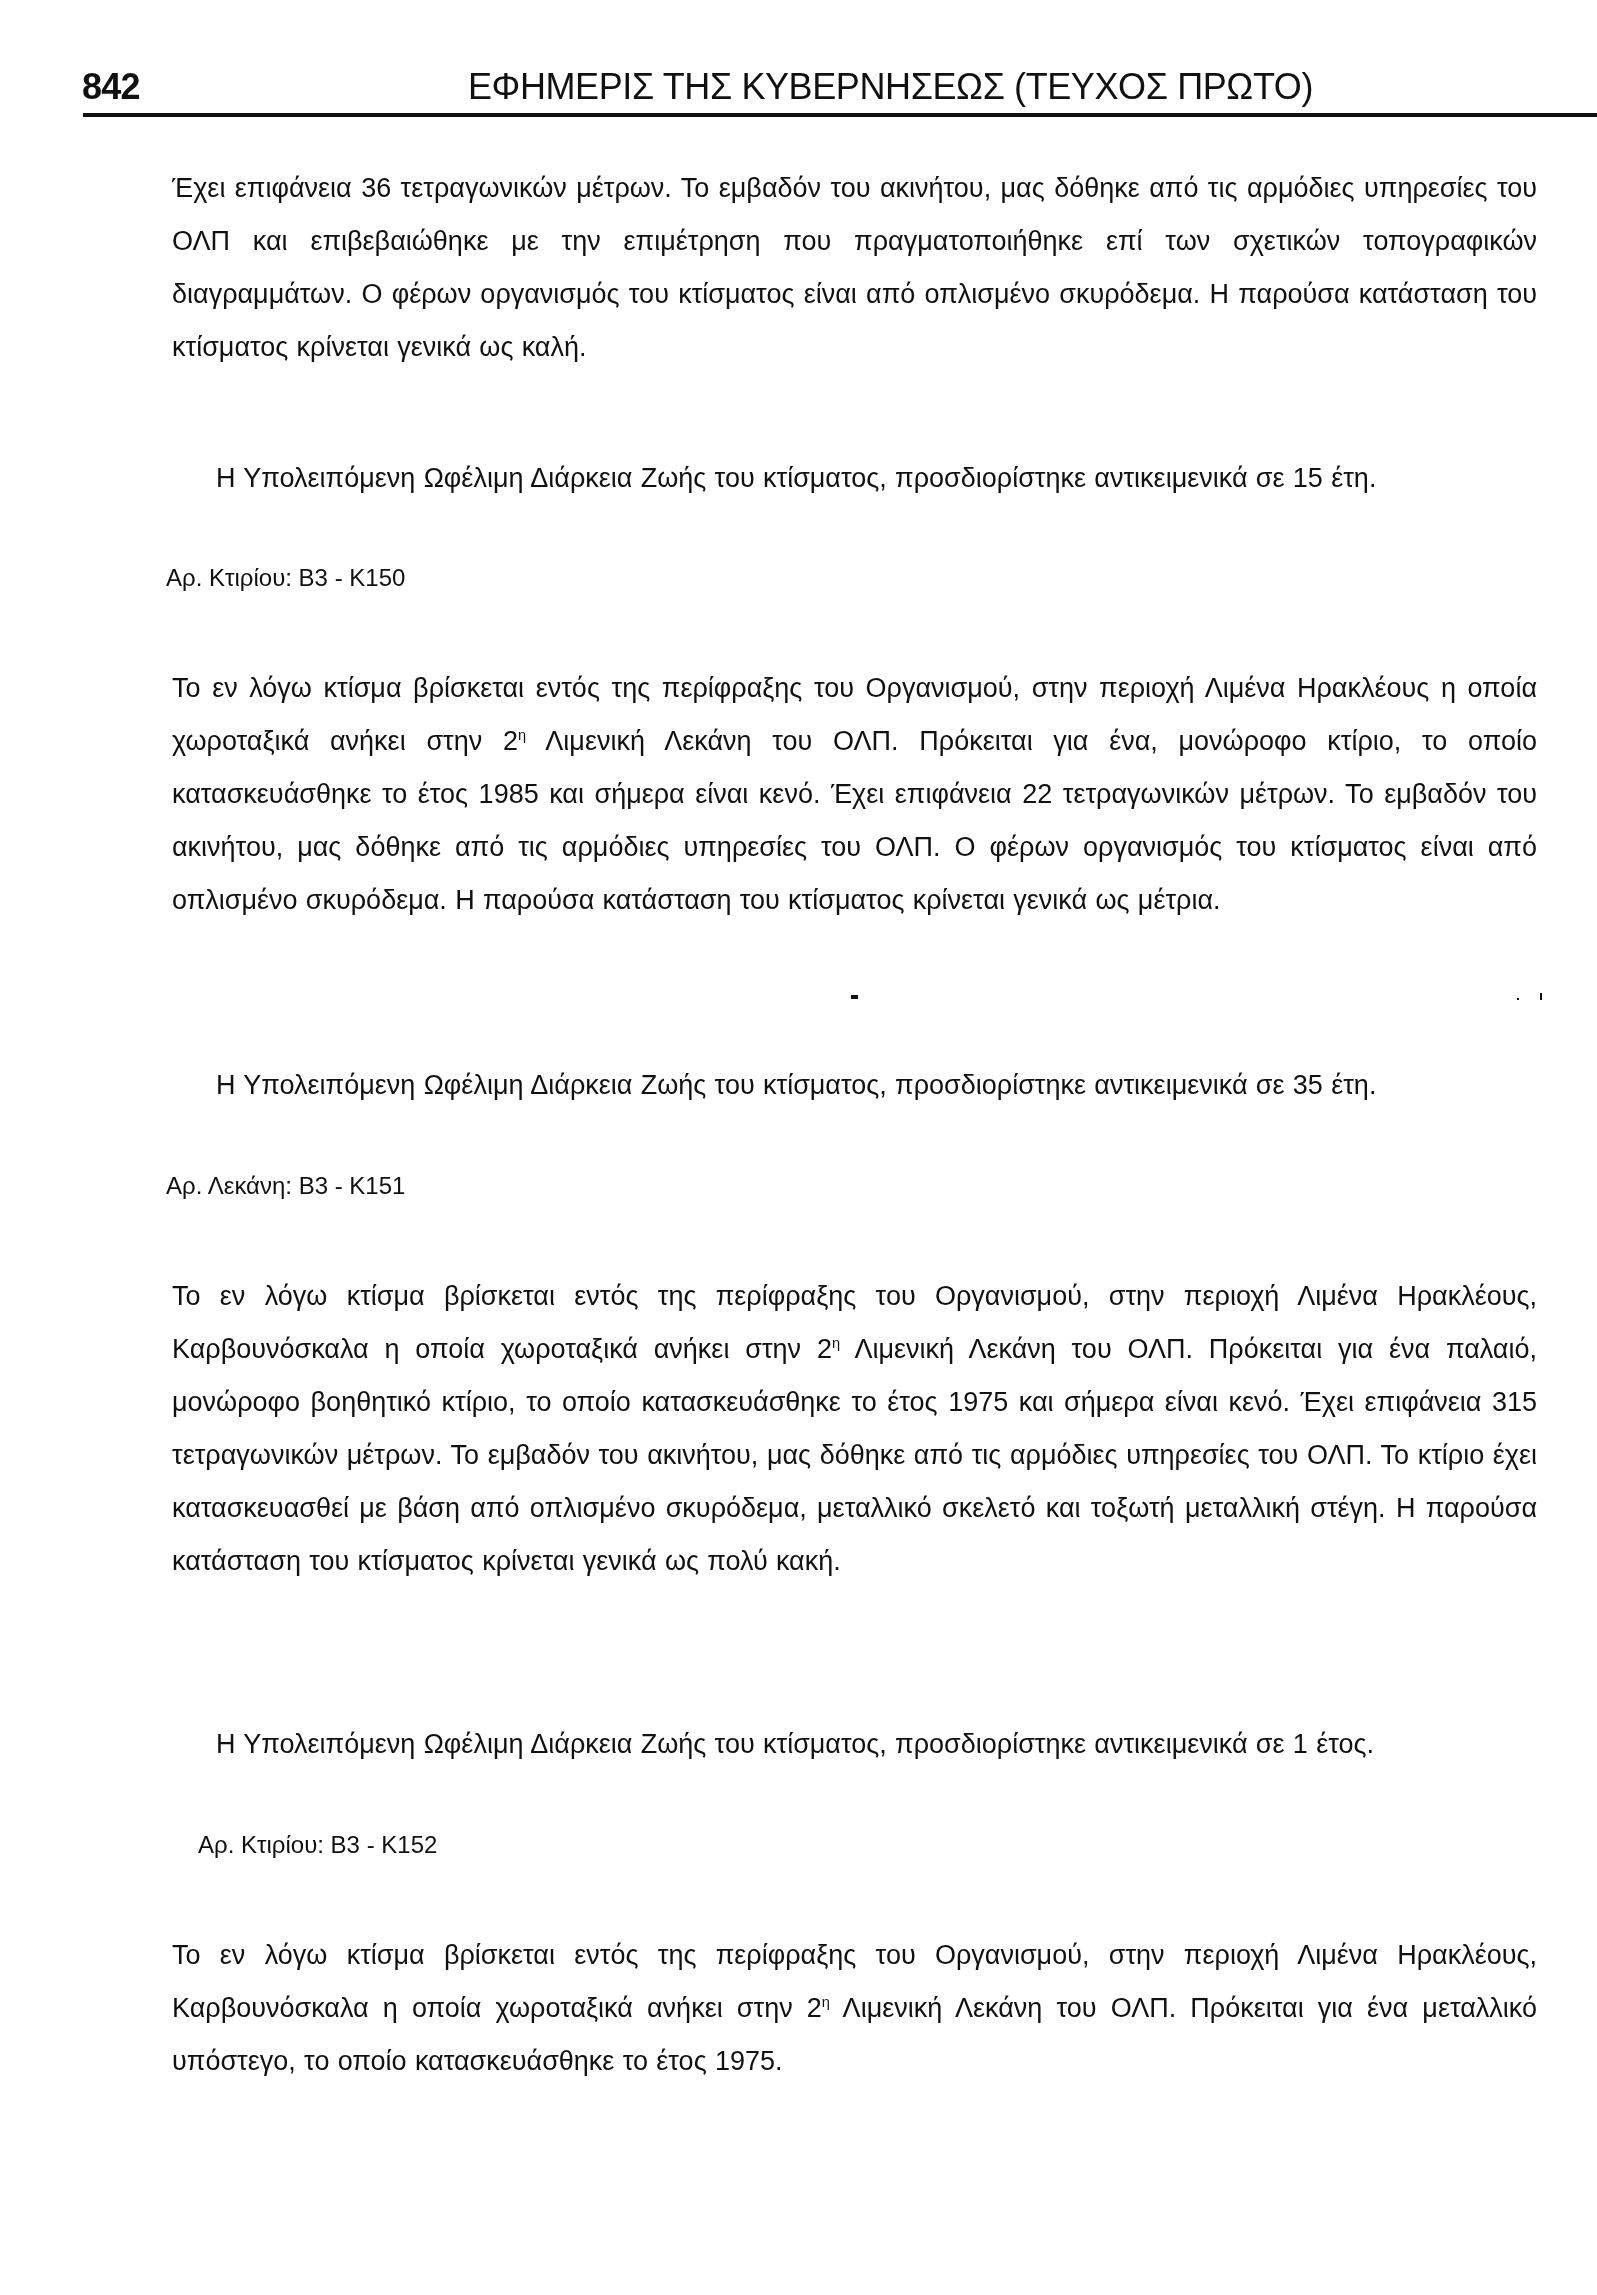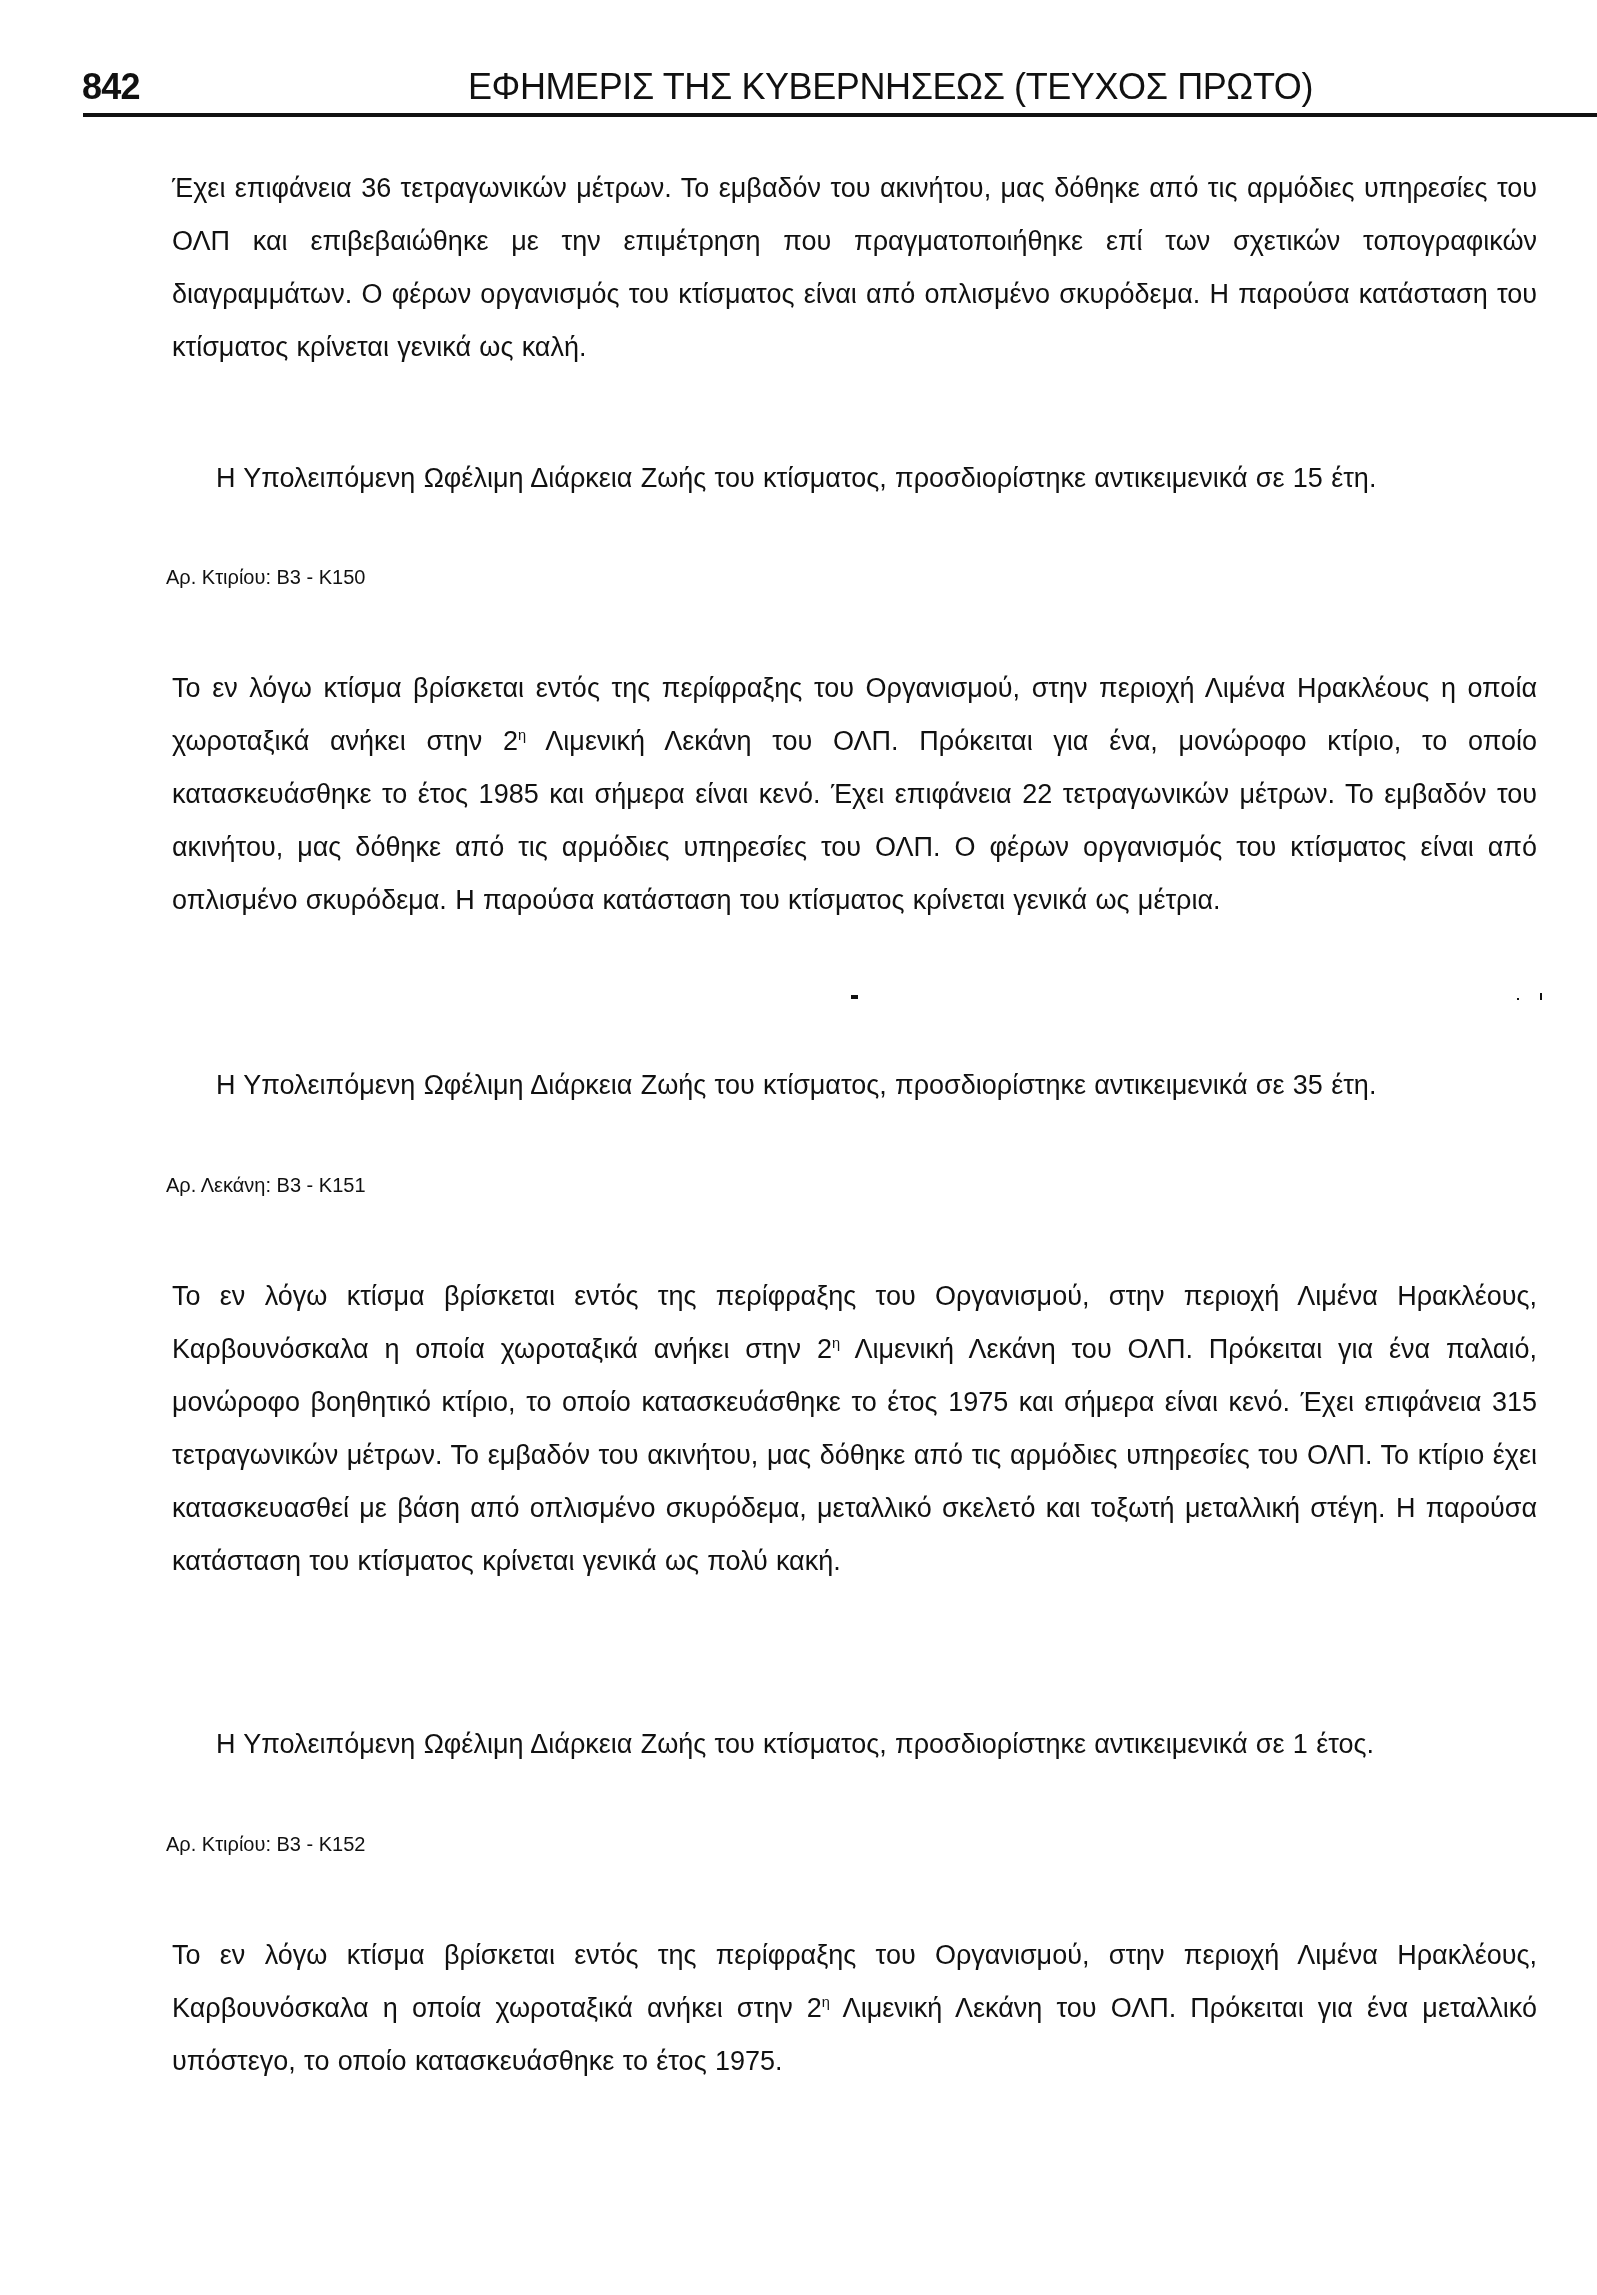--- a/index.html
+++ b/index.html
@@ -53,21 +53,21 @@
       word-spacing: 0.8px;
     }
     .single {
       white-space: nowrap;
       text-align: left;
       margin-left: 44px;
     }
     .heading {
       position: absolute;
       left: 166px;
-      font-size: 20px;
+      font-size: 24px;
       line-height: 53px;
       white-space: nowrap;
     }
     sup {
       font-size: 14.6px;
       line-height: 0;
       vertical-align: super;
     }
     .speck {
       position: absolute;
@@ -85,19 +85,19 @@
 <div class="block single" style="top:452px;">Η Υπολειπόμενη Ωφέλιμη Διάρκεια Ζωής του κτίσματος, προσδιορίστηκε αντικειμενικά σε 15 έτη.</div>
 
 <div class="heading" style="top:551px;">Αρ. Κτιρίου: B3 - K150</div>
 <div class="block" style="top:662px;"><span>Το εν λόγω κτίσμα βρίσκεται εντός της περίφραξης του Οργανισμού, στην περιοχή Λιμένα Ηρακλέους η οποία χωροταξικά ανήκει στην 2</span><sup>η</sup><span> Λιμενική Λεκάνη του ΟΛΠ. Πρόκειται για ένα, μονώροφο κτίριο, το οποίο κατασκευάσθηκε το έτος 1985 και σήμερα είναι κενό. Έχει επιφάνεια 22 τετραγωνικών μέτρων. Το εμβαδόν του ακινήτου, μας δόθηκε από τις αρμόδιες υπηρεσίες του ΟΛΠ. Ο φέρων οργανισμός του κτίσματος είναι από οπλισμένο σκυρόδεμα. Η παρούσα κατάσταση του κτίσματος κρίνεται γενικά ως μέτρια.</span></div>
 <div class="block single" style="top:1059px;">Η Υπολειπόμενη Ωφέλιμη Διάρκεια Ζωής του κτίσματος, προσδιορίστηκε αντικειμενικά σε 35 έτη.</div>
 
 <div class="heading" style="top:1159px;">Αρ. Λεκάνη: B3 - K151</div>
 <div class="block" style="top:1270px;"><span>Το εν λόγω κτίσμα βρίσκεται εντός της περίφραξης του Οργανισμού, στην περιοχή Λιμένα Ηρακλέους, Καρβουνόσκαλα η οποία χωροταξικά ανήκει στην 2</span><sup>η</sup><span> Λιμενική Λεκάνη του ΟΛΠ. Πρόκειται για ένα παλαιό, μονώροφο βοηθητικό κτίριο, το οποίο κατασκευάσθηκε το έτος 1975 και σήμερα είναι κενό. Έχει επιφάνεια 315 τετραγωνικών μέτρων. Το εμβαδόν του ακινήτου, μας δόθηκε από τις αρμόδιες υπηρεσίες του ΟΛΠ. Το κτίριο έχει κατασκευασθεί με βάση από οπλισμένο σκυρόδεμα, μεταλλικό σκελετό και τοξωτή μεταλλική στέγη. Η παρούσα κατάσταση του κτίσματος κρίνεται γενικά ως πολύ κακή.</span></div>
 <div class="block single" style="top:1718px;">Η Υπολειπόμενη Ωφέλιμη Διάρκεια Ζωής του κτίσματος, προσδιορίστηκε αντικειμενικά σε 1 έτος.</div>
 
-<div class="heading" style="top:1818px;">Αρ. Κτιρίου: B3 - K152</div>
+<div class="heading" style="top:1818px;margin-left:32px;">Αρ. Κτιρίου: B3 - K152</div>
 <div class="block" style="top:1929px;"><span>Το εν λόγω κτίσμα βρίσκεται εντός της περίφραξης του Οργανισμού, στην περιοχή Λιμένα Ηρακλέους, Καρβουνόσκαλα η οποία χωροταξικά ανήκει στην 2</span><sup>η</sup><span> Λιμενική Λεκάνη του ΟΛΠ. Πρόκειται για ένα μεταλλικό υπόστεγο, το οποίο κατασκευάσθηκε το έτος 1975.</span></div>
 
 <div class="speck" style="left:851px;top:995px;width:6.5px;height:4px;"></div>
 <div class="speck" style="left:1517px;top:998px;width:2.4px;height:2.4px;"></div>
 <div class="speck" style="left:1540px;top:993px;width:1.6px;height:6.5px;"></div>
 
 
 </body></html>

